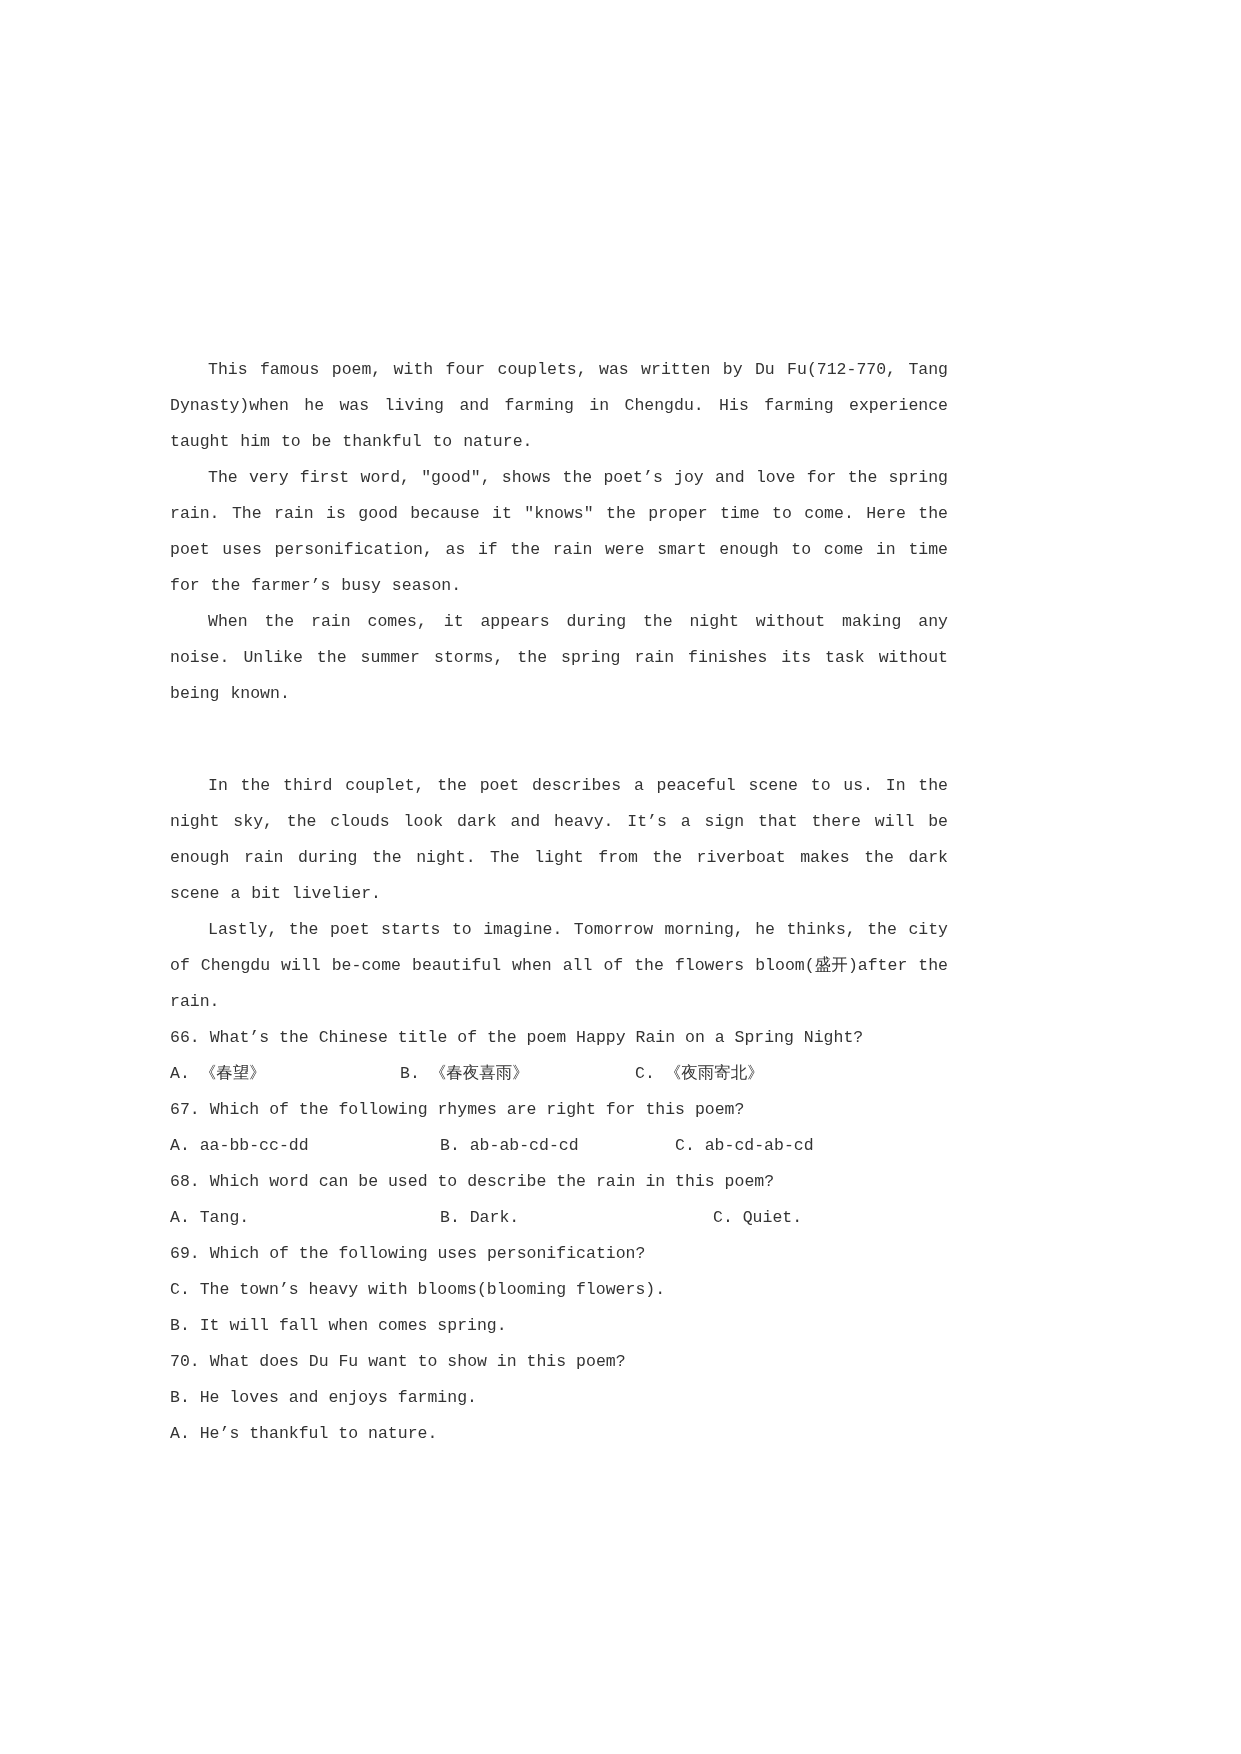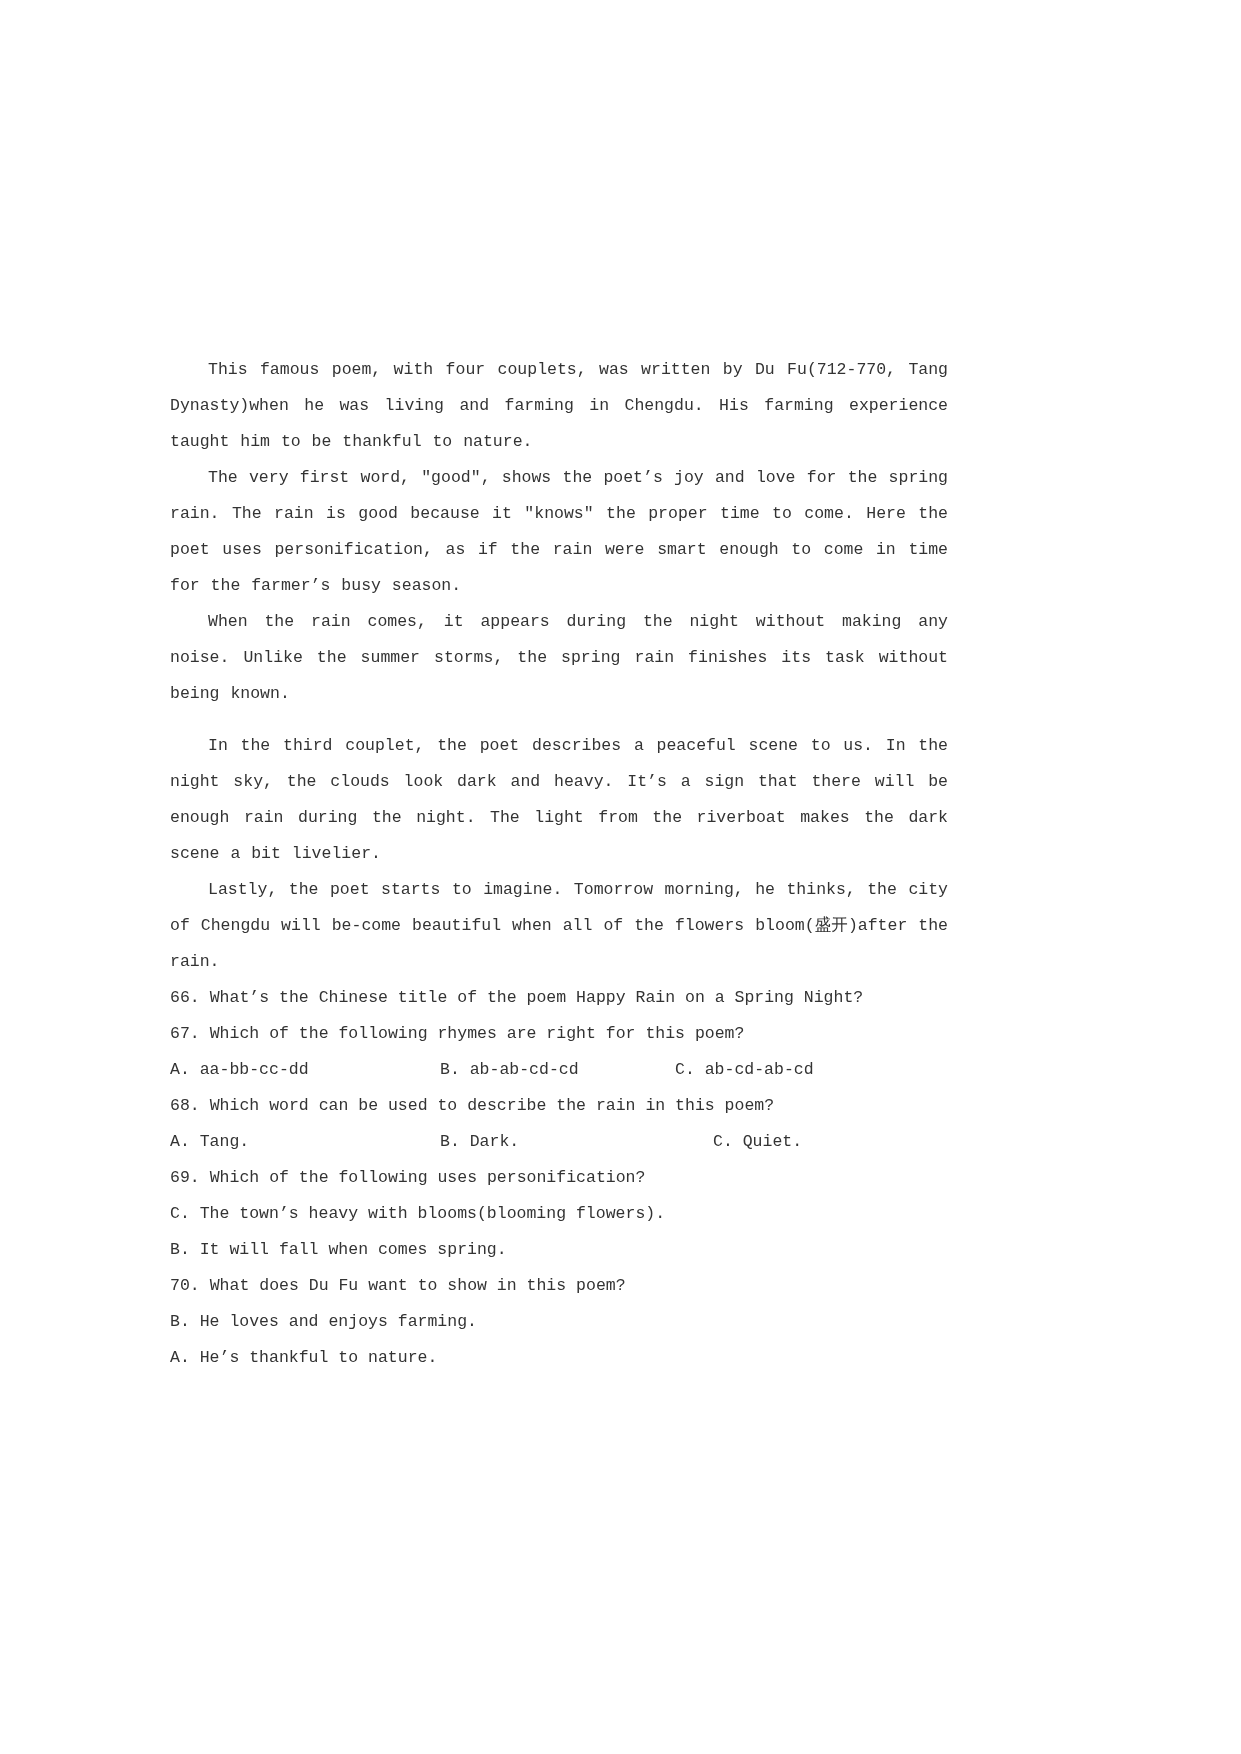--- a/index.html
+++ b/index.html
@@ -26,21 +26,21 @@
     width: 778px;
     font-size: 16.5px;
     line-height: 36px;
   }
   .para {
     text-align: justify;
     text-indent: 38px;
     word-spacing: 1px;
   }
   .gap-before {
-    margin-top: 16px;
+    margin-top: 56px;
   }
   .qline {
     display: flex;
     white-space: nowrap;
     align-items: flex-end;
   }
   .qline .qnum { flex: 0 0 auto; }
   .qline .qtext { margin-left: 10px; }
   .opt-row {
     display: flex;
@@ -56,20 +56,25 @@
 
     <p class="para">This famous poem, with four couplets, was written by Du Fu(712-770, Tang Dynasty)when he was living and farming in Chengdu. His farming experience taught him to be thankful to nature.</p>
     <p class="para">The very first word, "good", shows the poet’s joy and love for the spring rain. The rain is good because it "knows" the proper time to come. Here the poet uses personification, as if the rain were smart enough to come in time for the farmer’s busy season.</p>
     <p class="para">When the rain comes, it appears during the night without making any noise. Unlike the summer storms, the spring rain finishes its task without being known.</p>
     <p class="para gap-before">In the third couplet, the poet describes a peaceful scene to us. In the night sky, the clouds look dark and heavy. It’s a sign that there will be enough rain during the night. The light from the riverboat makes the dark scene a bit livelier.</p>
     <p class="para">Lastly, the poet starts to imagine. Tomorrow morning, he thinks, the city of Chengdu will be-come beautiful when all of the flowers bloom(盛开)after the rain.</p>
 
     <div class="qline">
       <span class="qnum">66.</span>
       <span class="qtext">What’s the Chinese title of the poem Happy Rain on a Spring Night?</span>
+    </div>
+    <div class="opt-row">
+      <span style="width:230px">A. 《春望》</span>
+      <span style="width:235px">B. 《春夜喜雨》</span>
+      <span>C. 《夜雨寄北》</span>
     </div>
 
     <div class="qline">
       <span class="qnum">67.</span>
       <span class="qtext">Which of the following rhymes are right for this poem?</span>
     </div>
     <div class="opt-row">
       <span style="width:270px">A. aa-bb-cc-dd</span>
       <span style="width:235px">B. ab-ab-cd-cd</span>
       <span>C. ab-cd-ab-cd</span>

